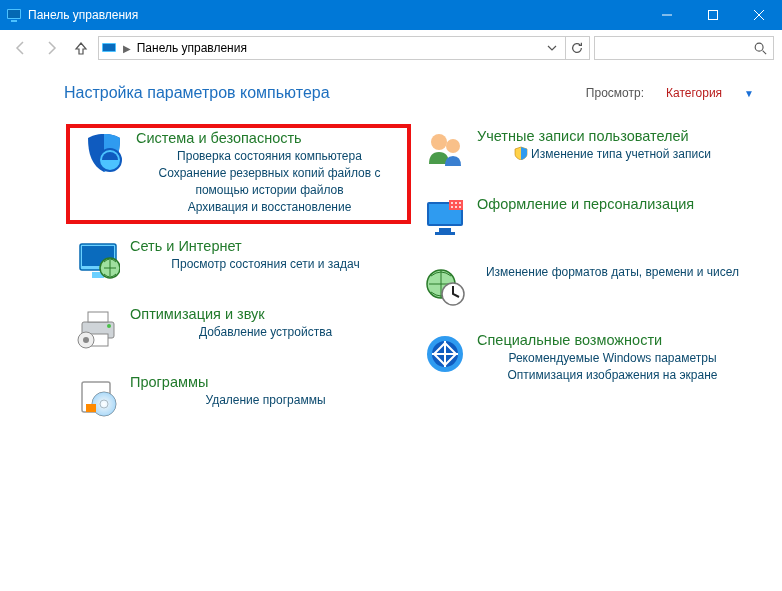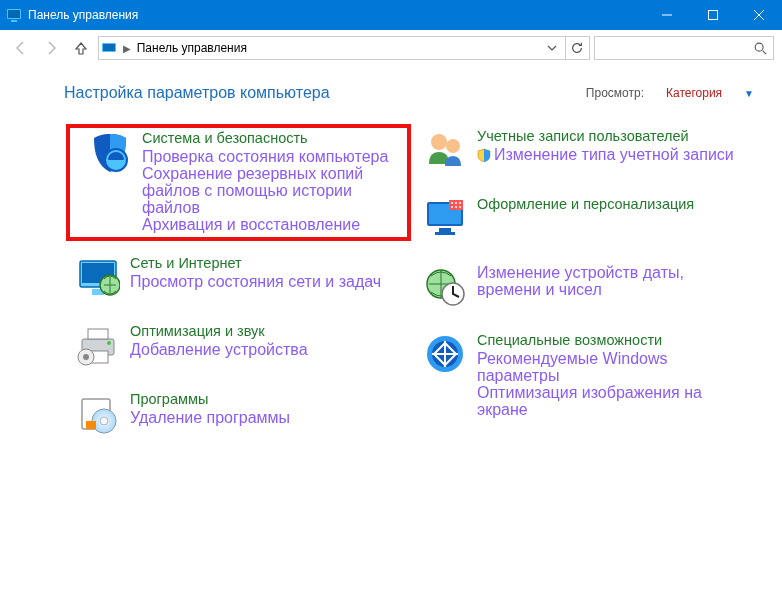--- a/index.html
+++ b/index.html
@@ -116,39 +116,40 @@
 
   .category {
     display: flex; align-items: flex-start;
     gap: 10px;
     margin-bottom: 14px;
     padding: 4px 6px 6px 6px;
   }
   .category.highlight {
     border: 4px solid #e11;
     margin-left: -4px; margin-right: -4px;
-    padding: 2px 4px 4px 18px;
+    padding: 2px 4px 4px 12px;
     margin-bottom: 10px;
   }
   .cat-icon {
     width: 44px; height: 44px;
     flex: 0 0 44px;
     display: flex; align-items: center; justify-content: center;
   }
   .cat-text { flex: 1 1 auto; }
   .cat-title {
     color: #217a2b;
     font-size: 14.5px;
     margin-bottom: 2px;
   }
   .cat-link {
-    color: #8b5cf6;
-    font-size: 16px;
+    color: #0c4a6e;
+    font-size: 12px;
     line-height: 17px;
     display: block;
+    text-align: center;
   }
   .cat-link .shield {
     display: inline-block; width: 14px; height: 14px;
     vertical-align: -2px;
     margin-right: 3px;
   }
 </style>
 </head>
 <body>
 
@@ -310,21 +311,21 @@
             <a class="cat-title" style="display: block; text-decoration: none;">Оформление и персонализация</a>
           </div>
         </div>
         <div class="category">
           <div class="cat-icon">
             <svg width="44" height="44" viewBox="0 0 44 44">
               <use href="#icon-globe-clock"></use>
             </svg>
           </div>
           <div class="cat-text">
-            <a class="cat-link" style="text-decoration: none;">Изменение устройств даты, времени и чисел</a>
+            <a class="cat-link" style="text-decoration: none;">Изменение форматов даты, времени и чисел</a>
           </div>
         </div>
         <div class="category">
           <div class="cat-icon">
             <svg width="44" height="44" viewBox="0 0 44 44">
               <use href="#icon-ease"></use>
             </svg>
           </div>
           <div class="cat-text">
             <a class="cat-title" style="display: block; text-decoration: none;">Специальные возможности</a>

